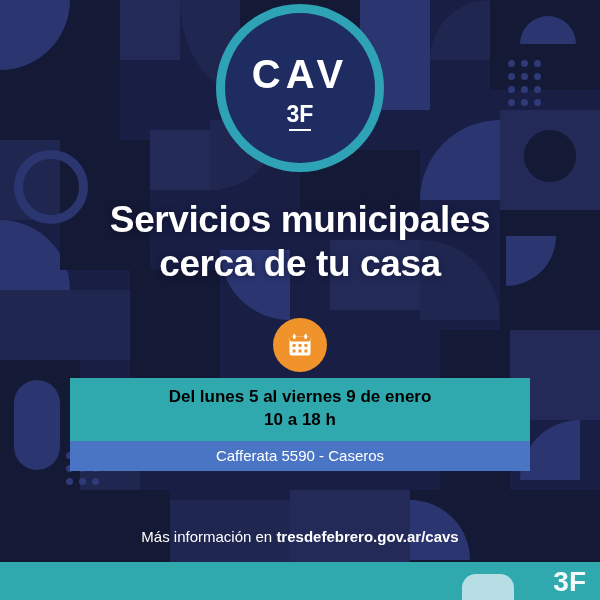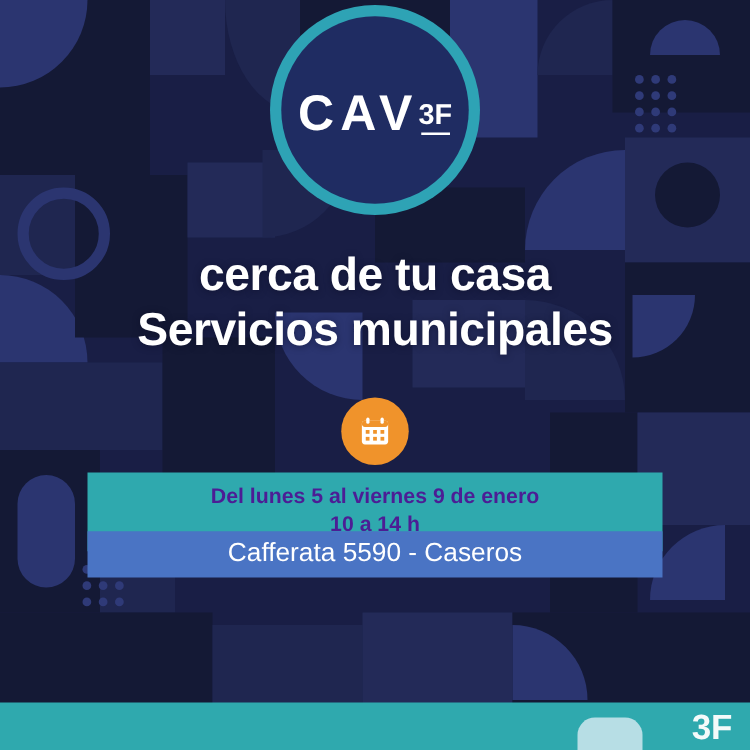--- a/index.html
+++ b/index.html
@@ -67,21 +67,21 @@
     inset: 0;
     border-radius: 50%;
     background: #2ea3b5;
   }
   .logo-inner {
     position: absolute;
     inset: 9px;
     border-radius: 50%;
     background: #1f2c62;
     display: flex;
-    flex-direction: row;
+    flex-direction: column;
     align-items: center;
     justify-content: center;
     color: #ffffff;
   }
   .logo-cav {
     font-size: 40px;
     font-weight: bold;
     letter-spacing: 5px;
     line-height: 1;
     margin-top: 6px;
@@ -145,37 +145,37 @@
     position: relative;
   }
 
   
   .bar-date {
     position: absolute;
     top: 378px;
     left: 70px;
     width: 460px;
     background: #2fa9ae;
-    color: #4c1d95;
+    color: #000000;
     text-align: center;
     font-weight: bold;
     font-size: 17px;
     line-height: 1.35;
     padding: 8px 0 9px;
     box-sizing: border-box;
   }
   .bar-addr {
     position: absolute;
-    top: 425px;
+    top: 441px;
     left: 70px;
     width: 460px;
     background: #4a74c4;
     color: #ffffff;
     text-align: center;
-    font-size: 21px;
+    font-size: 15px;
     padding: 6px 0 7px;
     box-sizing: border-box;
   }
   .note {
     position: absolute;
     top: 483px;
     left: 0;
     right: 0;
     text-align: center;
     color: #a9b2d6;
@@ -308,22 +308,22 @@
 
   <div class="logo-wrap">
     <div class="logo-outer"></div>
     <div class="logo-inner">
       <div class="logo-cav">CAV</div>
       <div class="logo-3f">3F</div>
     </div>
   </div>
 
   <div class="headline">
+    <div>Servicios municipales</div>
     <div>cerca de tu casa</div>
-    <div>Servicios municipales</div>
   </div>
 
   <div class="cal-badge">
     <span class="cal-glyph">
       <svg width="26" height="26" viewBox="0 0 26 26" aria-hidden="true">
         <rect x="2.5" y="4.5" width="21" height="19" rx="2.5" fill="#ffffff"></rect>
         <rect x="2.5" y="4.5" width="21" height="5" rx="2.5" fill="#f0932b"></rect>
         <rect x="6" y="2" width="2.6" height="5" rx="1.3" fill="#ffffff"></rect>
         <rect x="17.4" y="2" width="2.6" height="5" rx="1.3" fill="#ffffff"></rect>
         <rect x="5.6" y="12" width="3" height="3" fill="#f0932b"></rect>
@@ -331,24 +331,27 @@
         <rect x="17.4" y="12" width="3" height="3" fill="#f0932b"></rect>
         <rect x="5.6" y="17.5" width="3" height="3" fill="#f0932b"></rect>
         <rect x="11.5" y="17.5" width="3" height="3" fill="#f0932b"></rect>
         <rect x="17.4" y="17.5" width="3" height="3" fill="#f0932b"></rect>
       </svg>
     </span>
   </div>
 
   <div class="bar-date">
     <div>Del lunes 5 al viernes 9 de enero</div>
-    <div>10 a 14 h</div>
+    <div>10 a 18 h</div>
   </div>
 
   <div class="bar-addr">Cafferata 5590 - Caseros</div>
 
 
+  <div class="moreinfo">
+    <span>Más información en </span><b>tresdefebrero.gov.ar/cavs</b>
+  </div>
 
   <div class="footer-band"></div>
   <div class="footer-chip"></div>
   <div class="footer-logo">3F</div>
 
 </div>
 
 </body></html>

